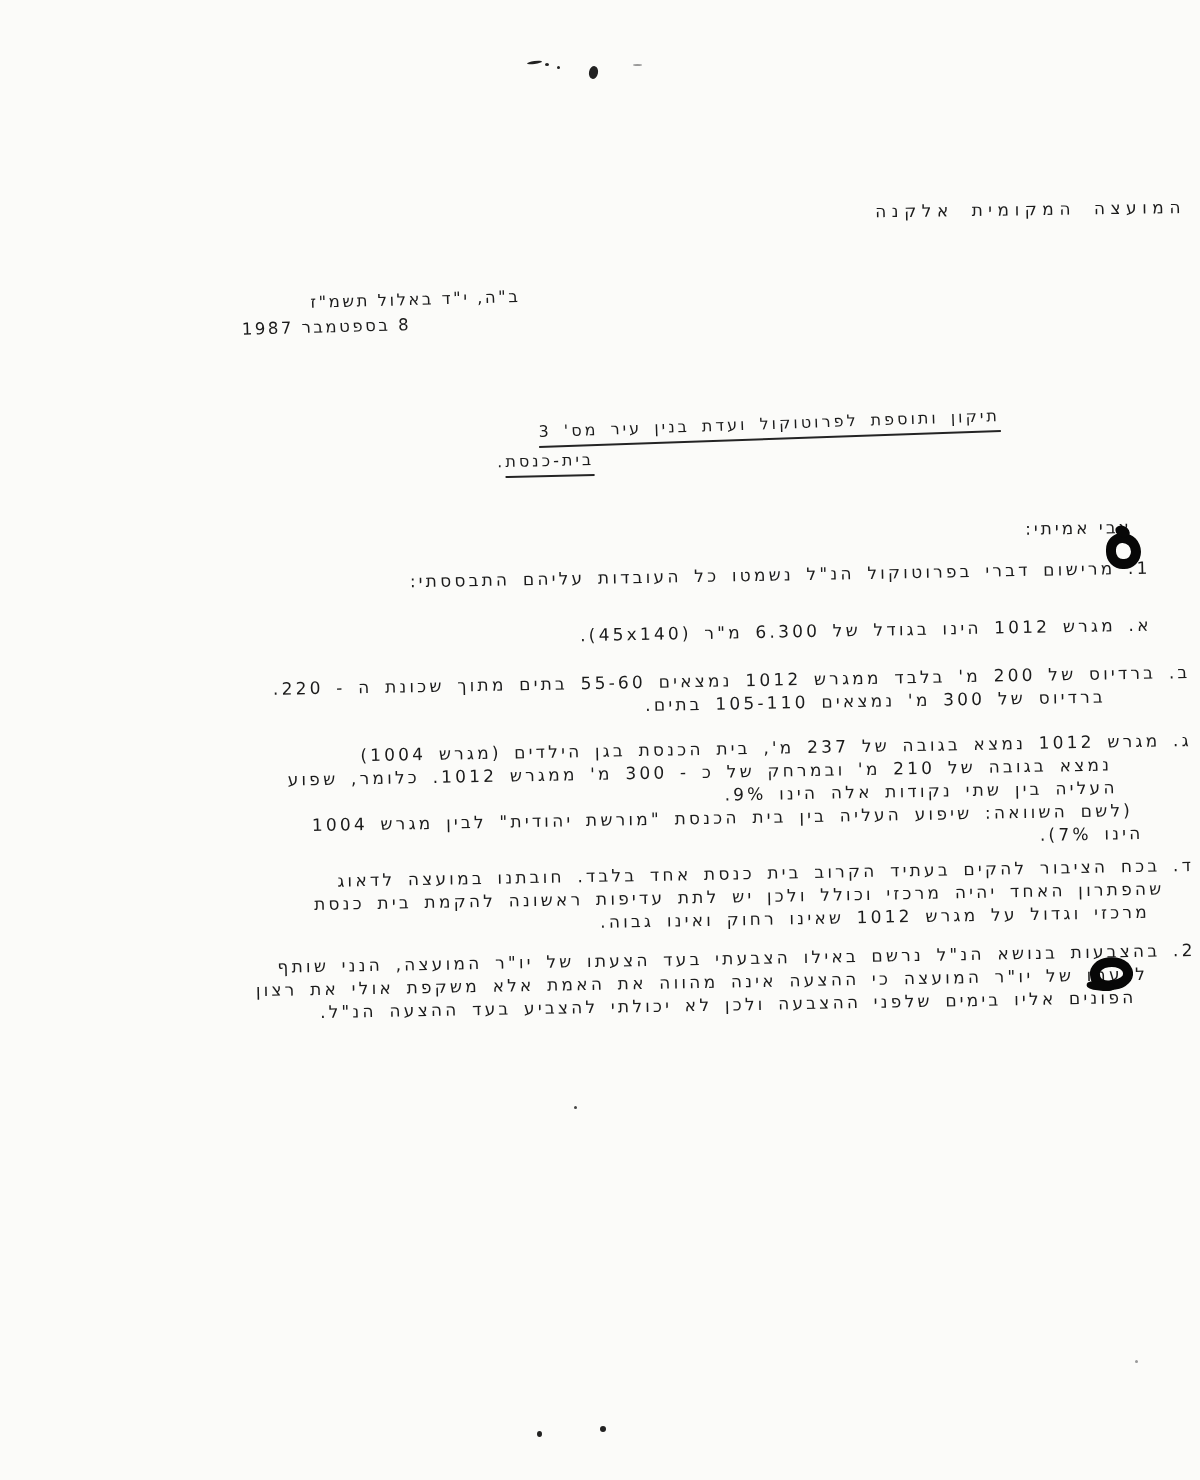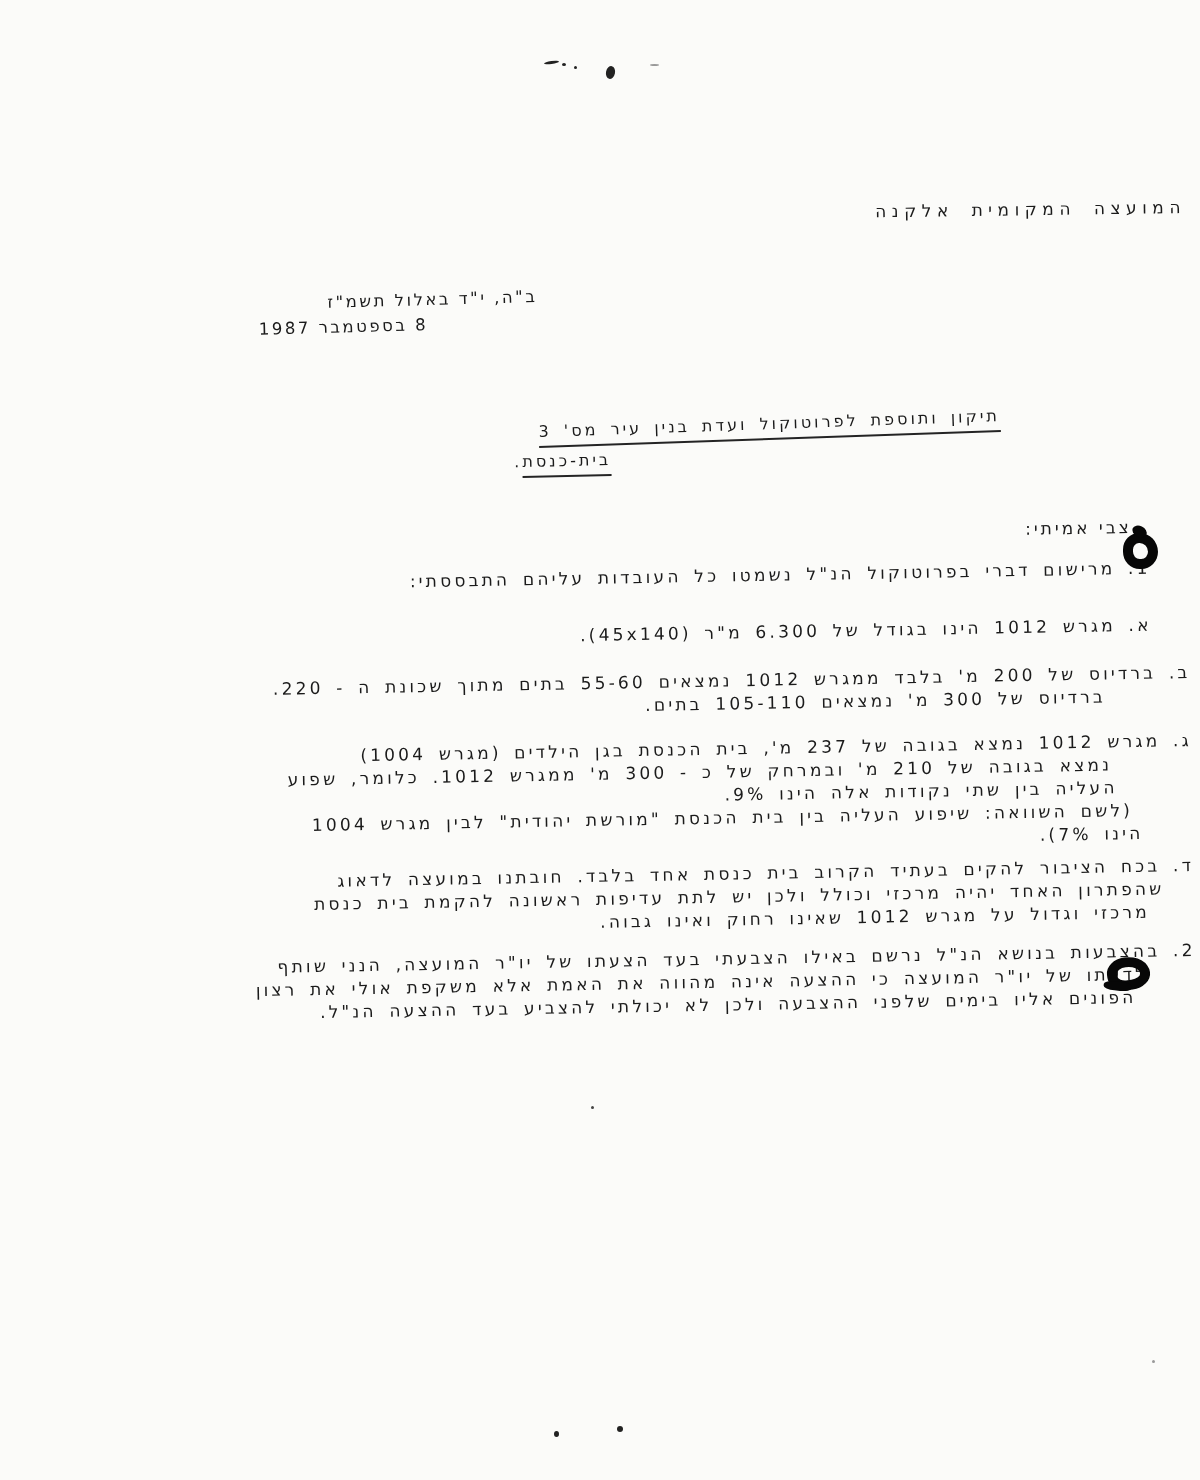--- a/index.html
+++ b/index.html
@@ -1,21 +1,21 @@
 <!DOCTYPE html>
 <html lang="he"><head>
 <meta charset="utf-8">
 <style>
   html,body{margin:0;padding:0;}
   body{
     width:1200px;height:1480px;position:relative;overflow:hidden;
     background:#fbfbf9;color:#1b1b1b;
     font-family:"DejaVu Sans",sans-serif;
   }
-  .page{position:absolute;inset:0;margin-left:17px;}
+  .page{position:absolute;inset:0;}
   .block{position:absolute;direction:rtl;white-space:nowrap;text-align:right;}
   .header{
     top:197px;right:14px;font-size:17px;letter-spacing:5.5px;word-spacing:7px;
     transform:rotate(-0.8deg);transform-origin:right top;
   }
   .dateblock{
     left:212px;top:284px;width:308px;font-size:16.5px;letter-spacing:2.5px;
     line-height:25px;transform:rotate(-1.6deg);transform-origin:right top;
   }
   .dateblock .l2{margin-right:110px;}

